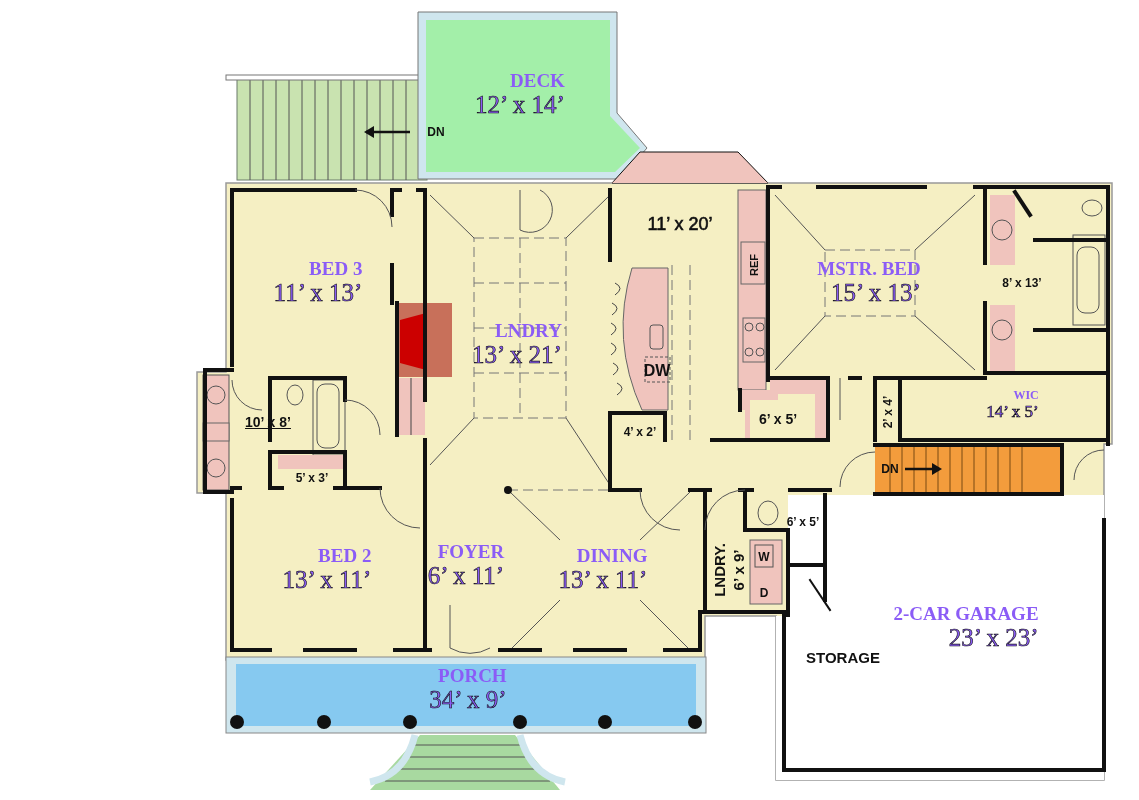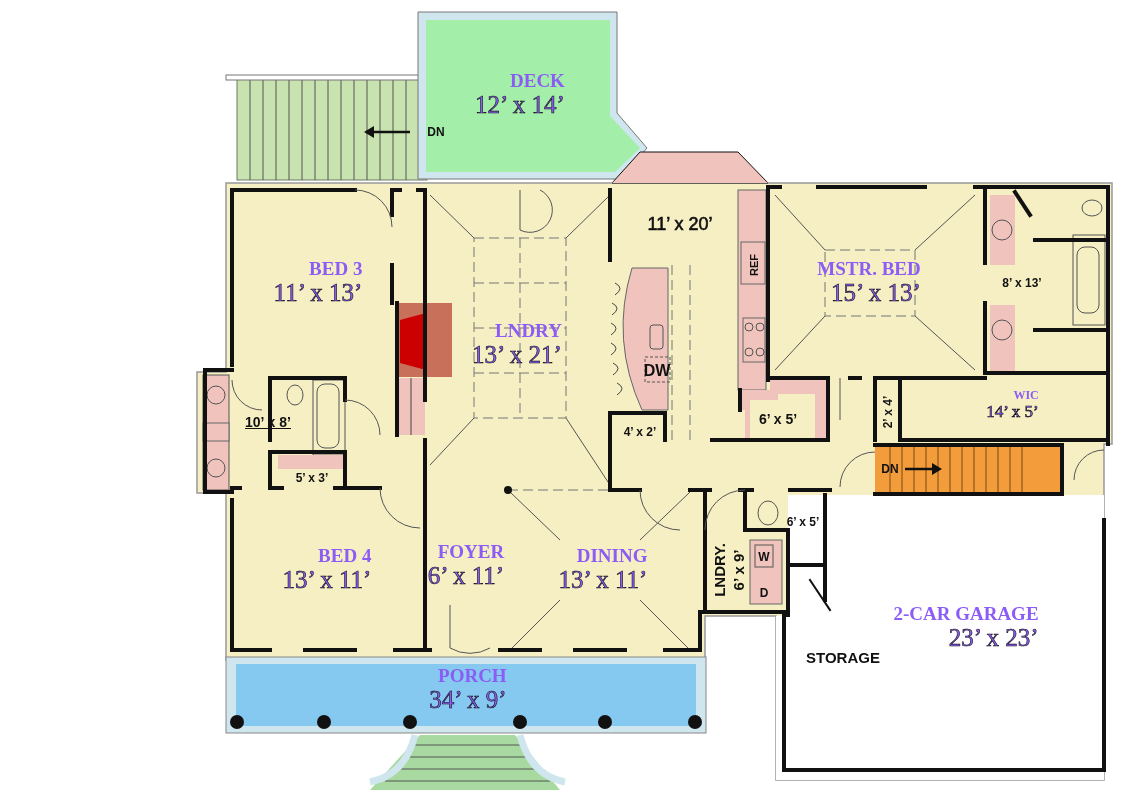--- a/index.html
+++ b/index.html
@@ -305,21 +305,21 @@
   <span class="dm" style="font-size:17px;margin-left:13px;">14’ x 5’</span>
 </div>
 <div class="sm vert" style="left:888px;top:412px;font-size:12px;">2’ x 4’</div>
 <div class="sm" style="left:778px;top:419px;font-size:14px;">6’ x 5’</div>
 <div class="sm" style="left:640px;top:432px;font-size:12px;">4’ x 2’</div>
 
 <div class="sm" style="left:268px;top:422px;font-size:14px;text-decoration:underline;">10’ x 8’</div>
 <div class="sm" style="left:312px;top:478px;font-size:12px;">5’ x 3’</div>
 
 <div class="lbl" style="left:327px;top:570px;">
-  <span class="nm">BED 4</span>
+  <span class="nm">BED 2</span>
   <span class="dm">13’ x 11’</span>
 </div>
 <div class="lbl" style="left:466px;top:566px;">
   <span class="nm">FOYER</span>
   <span class="dm">6’ x 11’</span>
 </div>
 <div class="lbl" style="left:603px;top:570px;">
   <span class="nm">DINING</span>
   <span class="dm">13’ x 11’</span>
 </div>

